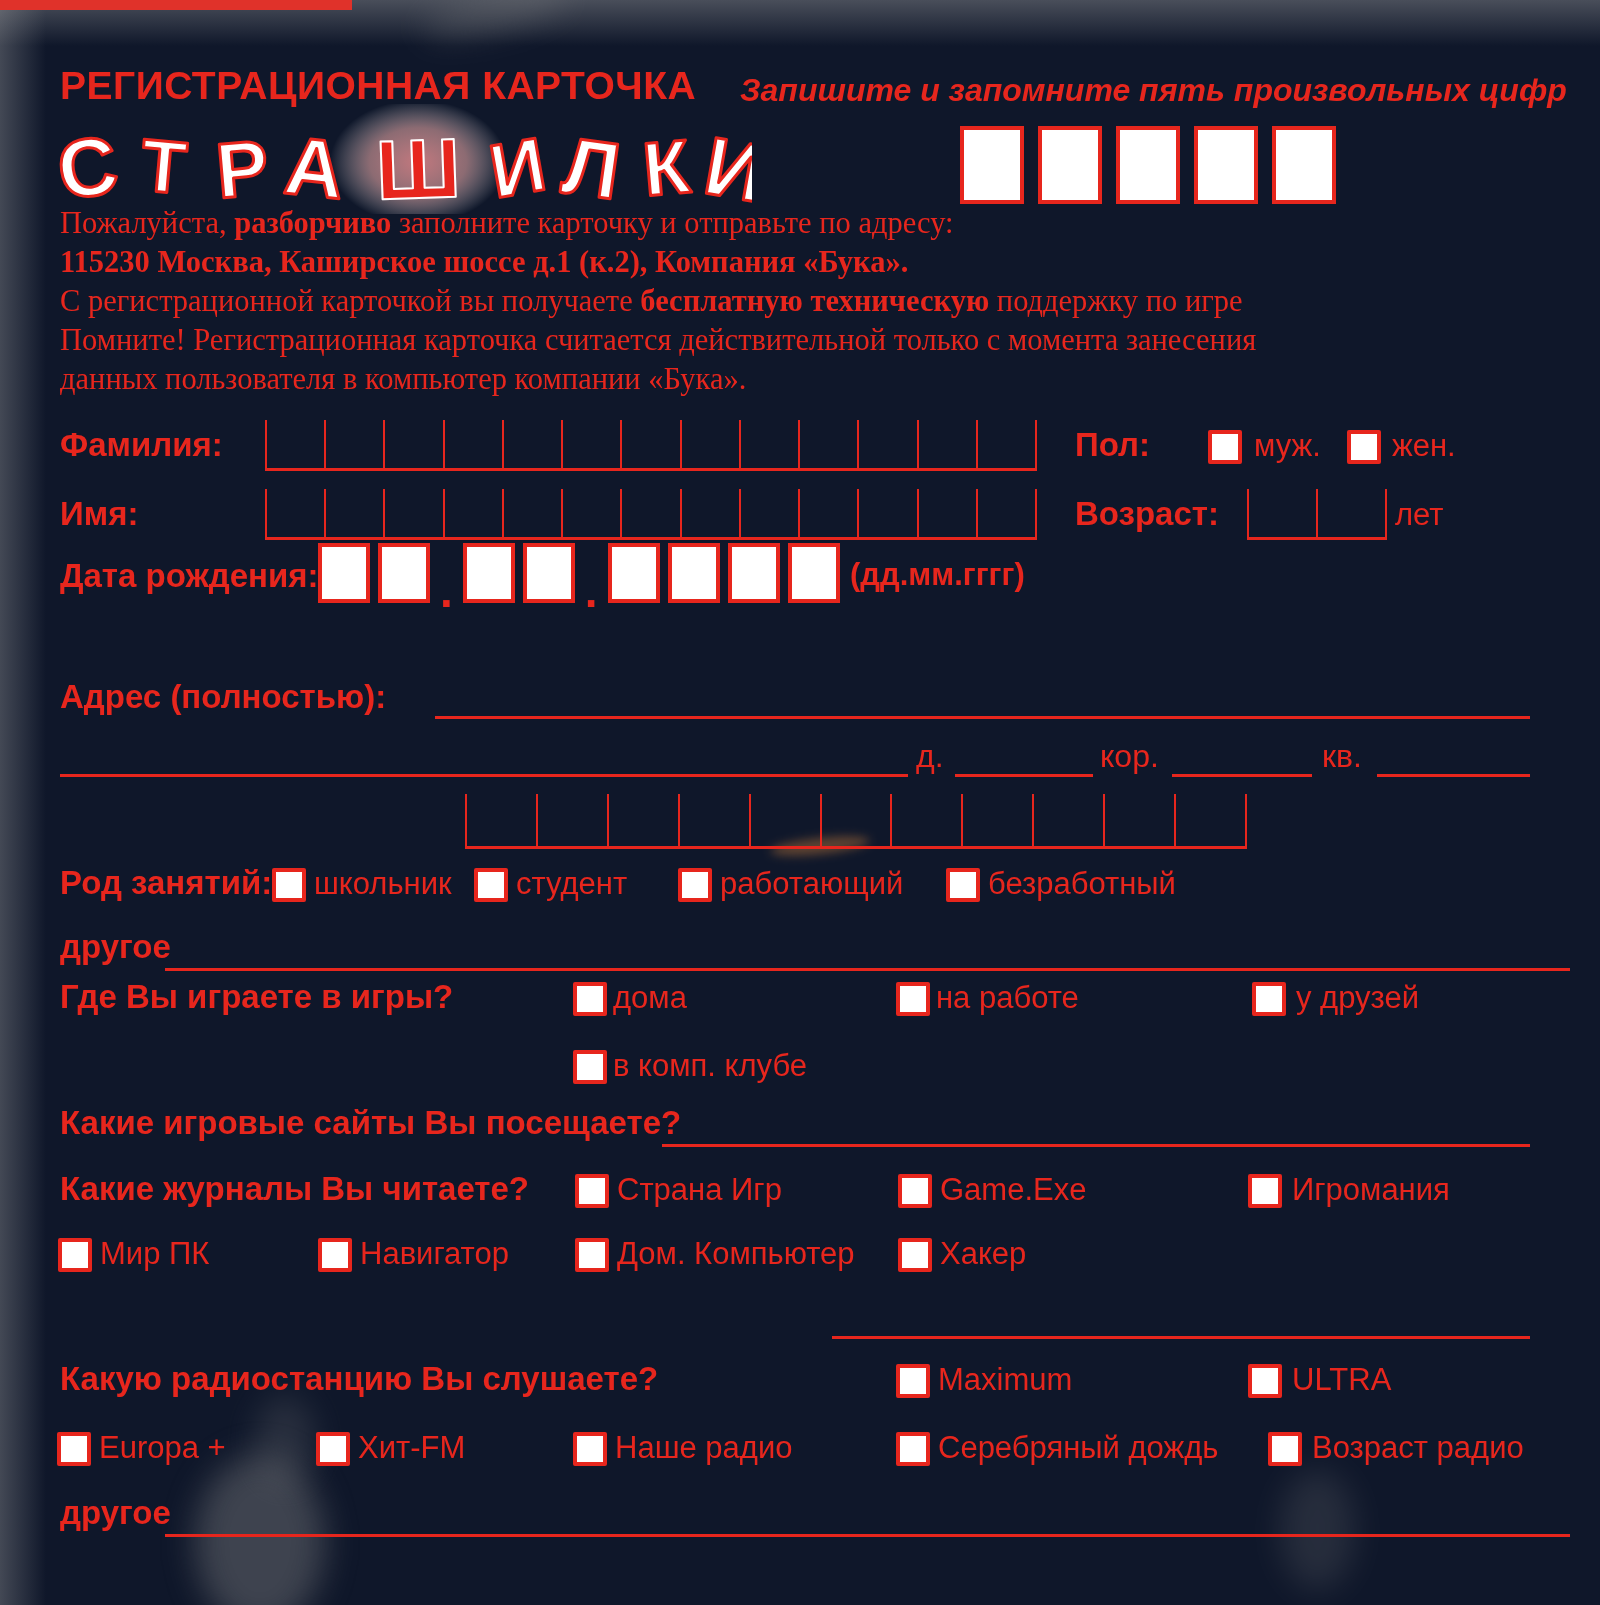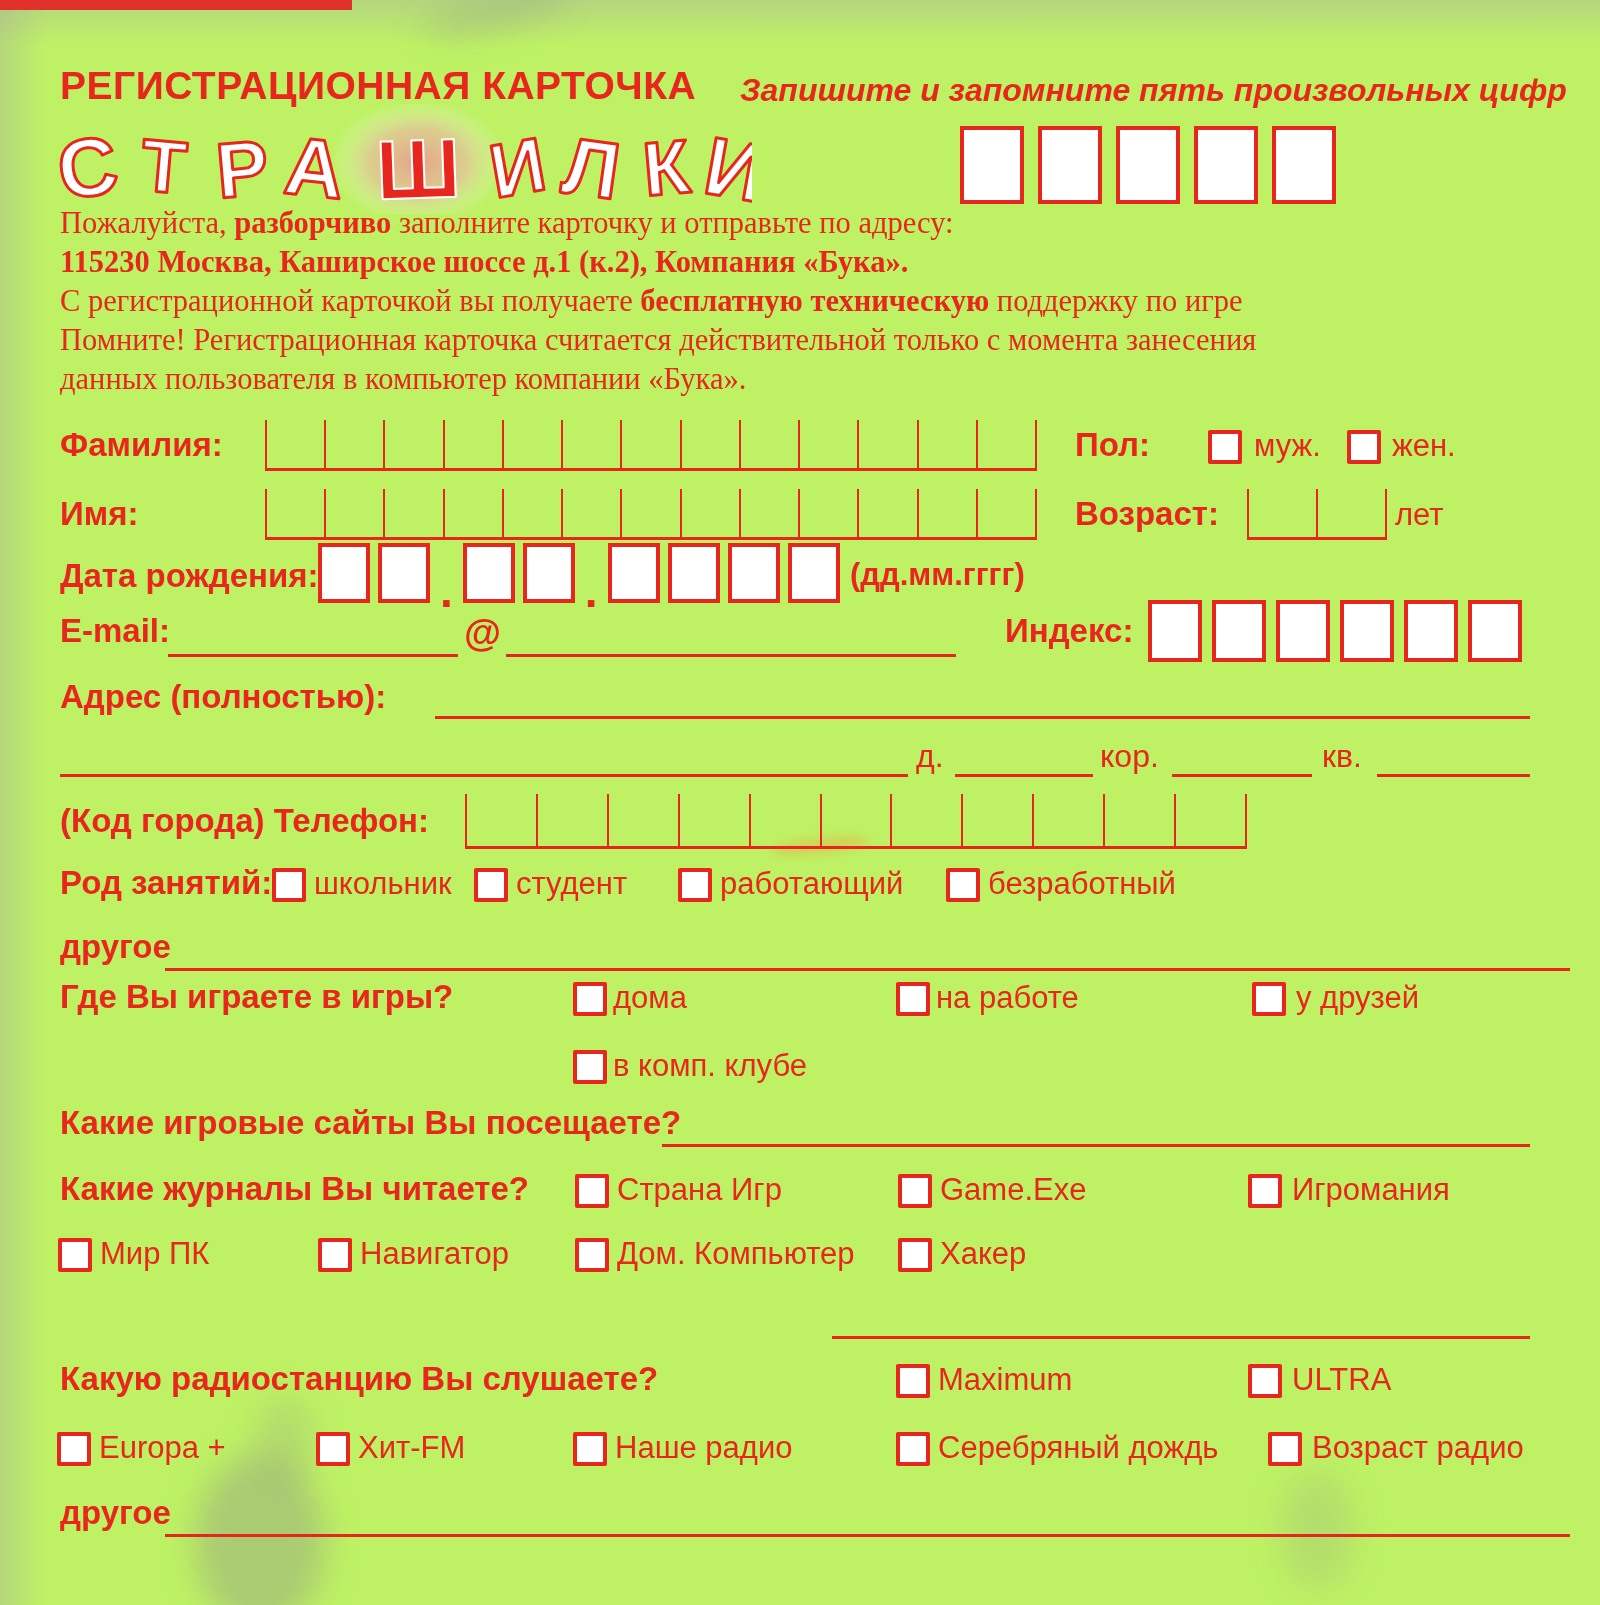--- a/index.html
+++ b/index.html
@@ -1,18 +1,18 @@
 <!DOCTYPE html>
 <html><head>
 <meta charset="utf-8">
 <style>
   html,body{margin:0;padding:0;background:#ffffff;}
   #card{
     position:relative;width:1600px;height:1605px;overflow:hidden;
-    background:#bef264;
+    background:#0f172a;
     font-family:"Liberation Sans", sans-serif;
     color:#e7261d;
   }
   
   .edge-top{position:absolute;left:0;top:0;width:1600px;height:46px;
     background:linear-gradient(to bottom,rgba(168,168,168,.38),rgba(168,168,168,0));pointer-events:none;}
   .edge-left{position:absolute;left:0;top:0;width:46px;height:1605px;
     background:linear-gradient(to right,rgba(165,165,165,.35),rgba(165,165,165,0));pointer-events:none;}
   .red-strip{position:absolute;left:0;top:0;width:352px;height:10px;background:#e0322a;}
   .smudge{position:absolute;border-radius:50%;background:rgba(140,140,140,.38);filter:blur(16px);}
@@ -168,52 +168,36 @@
       <span class="boxes birth-boxes" style="position:static">
           <span class="box"></span>
           <span class="box"></span>
           <span class="box"></span>
           <span class="box"></span>
         </span>
     </div>
     <span class="lbl" style="left:850px;top:14px;font-size:31px">(дд.мм.гггг)</span>
   </div>
 
-  <div class="row" style="top:598px;height:72px">
-    <span class="lbl" style="left:60px;top:14px">E-mail:</span>
-    <span class="wline" style="left:168px;width:290px;top:56px"></span>
-    <span class="at" style="left:464px;top:14px">@</span>
-    <span class="wline" style="left:506px;width:450px;top:56px"></span>
-    <span class="lbl" style="left:1005px;top:14px">Индекс:</span>
-    <div class="boxes index-boxes" style="left:1148px;top:2px">
-        <span class="box"></span>
-        <span class="box"></span>
-        <span class="box"></span>
-        <span class="box"></span>
-        <span class="box"></span>
-        <span class="box"></span>
-      </div>
-  </div>
 
   <div class="row" style="top:670px;height:60px">
     <span class="lbl" style="left:60px">Адрес (полностью):</span>
     <span class="wline" style="left:435px;width:1095px;top:46px"></span>
   </div>
   <div class="row" style="top:736px;height:52px">
     <span class="wline" style="left:60px;width:848px;top:38px"></span>
     <span class="small-lbl" style="left:916px">д.</span>
     <span class="wline" style="left:955px;width:138px;top:38px"></span>
     <span class="small-lbl" style="left:1100px">кор.</span>
     <span class="wline" style="left:1172px;width:140px;top:38px"></span>
     <span class="small-lbl" style="left:1322px">кв.</span>
     <span class="wline" style="left:1377px;width:153px;top:38px"></span>
   </div>
 
   <div class="row" style="top:790px;height:66px">
-    <span class="lbl" style="left:60px;top:12px">(Код города) Телефон:</span>
     <div class="comb" style="left:465px;width:780px;top:4px;height:52px">
         <span class="cell"></span>
         <span class="cell"></span>
         <span class="cell"></span>
         <span class="cell"></span>
         <span class="cell"></span>
         <span class="cell"></span>
         <span class="cell"></span>
         <span class="cell"></span>
         <span class="cell"></span>

